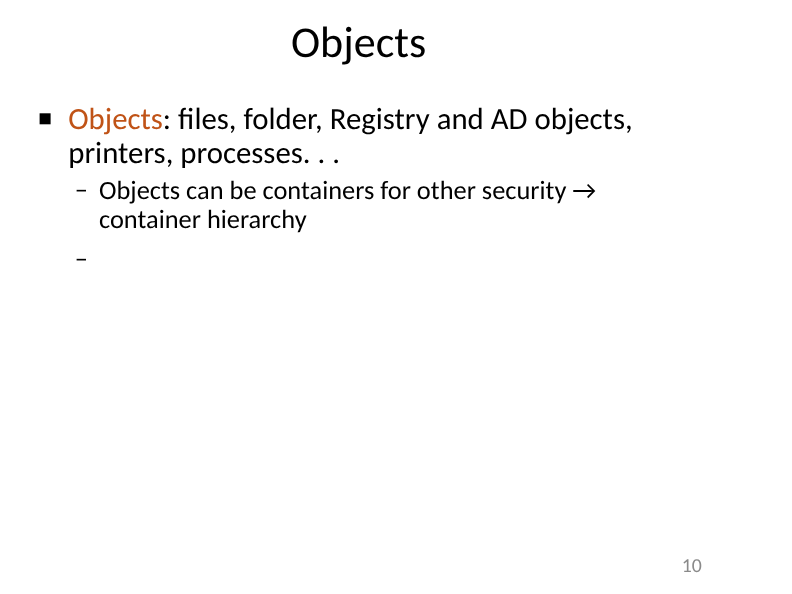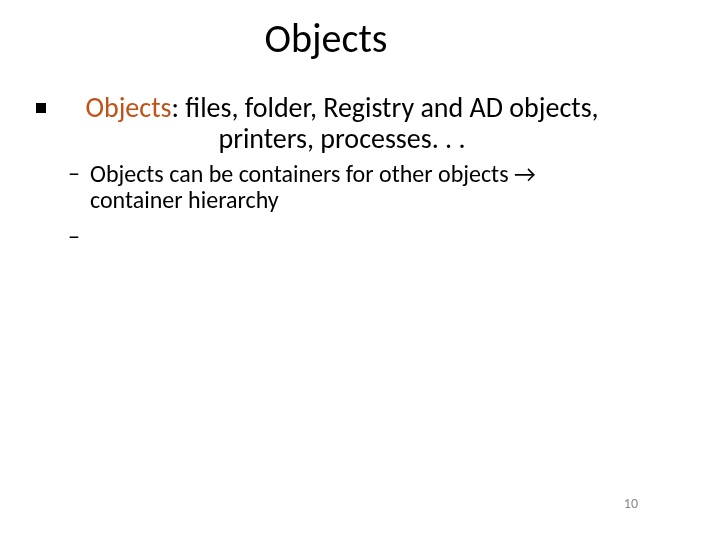--- a/index.html
+++ b/index.html
@@ -34,21 +34,20 @@
     top: 92px;
     left: 34px;
     right: 30px;
   }
   .level1 {
     position: relative;
     padding-left: 28px;
     font-size: 28px;
     line-height: 1.12;
     margin-bottom: 6px;
-    text-align: center;
   }
   .level1 .bullet {
     position: absolute;
     left: 2px;
     top: 11px;
     width: 10px;
     height: 10px;
     background: #000;
   }
   .level2 {
@@ -64,42 +63,42 @@
     left: 34px;
     top: -1px;
     font-size: 24px;
   }
   .accent {
     color: #c05317;
   }
   .pagenum {
     position: absolute;
     right: 14px;
-    bottom: 28px;
-    font-size: 14px;
+    bottom: 15px;
+    font-size: 18px;
     color: #8a8a8a;
   }
 </style>
 </head>
 <body>
 
 <div class="slide">
 
   <div class="title">Objects</div>
 
   <div class="body">
 
     <div class="level1">
       <span class="bullet"></span>
       <span class="accent">Objects</span><span>: files, folder, Registry and AD objects, printers, processes. . .</span>
     </div>
 
     <div class="level2">
       <span class="dash">–</span>
-      <span>Objects can be containers for other objects </span><span>→</span><span> container hierarchy</span>
+      <span>Objects can be containers for other security </span><span>→</span><span> container hierarchy</span>
     </div>
 
 
 
     <div class="level2">
       <span class="dash">–</span>
     </div>
 
   </div>
 

